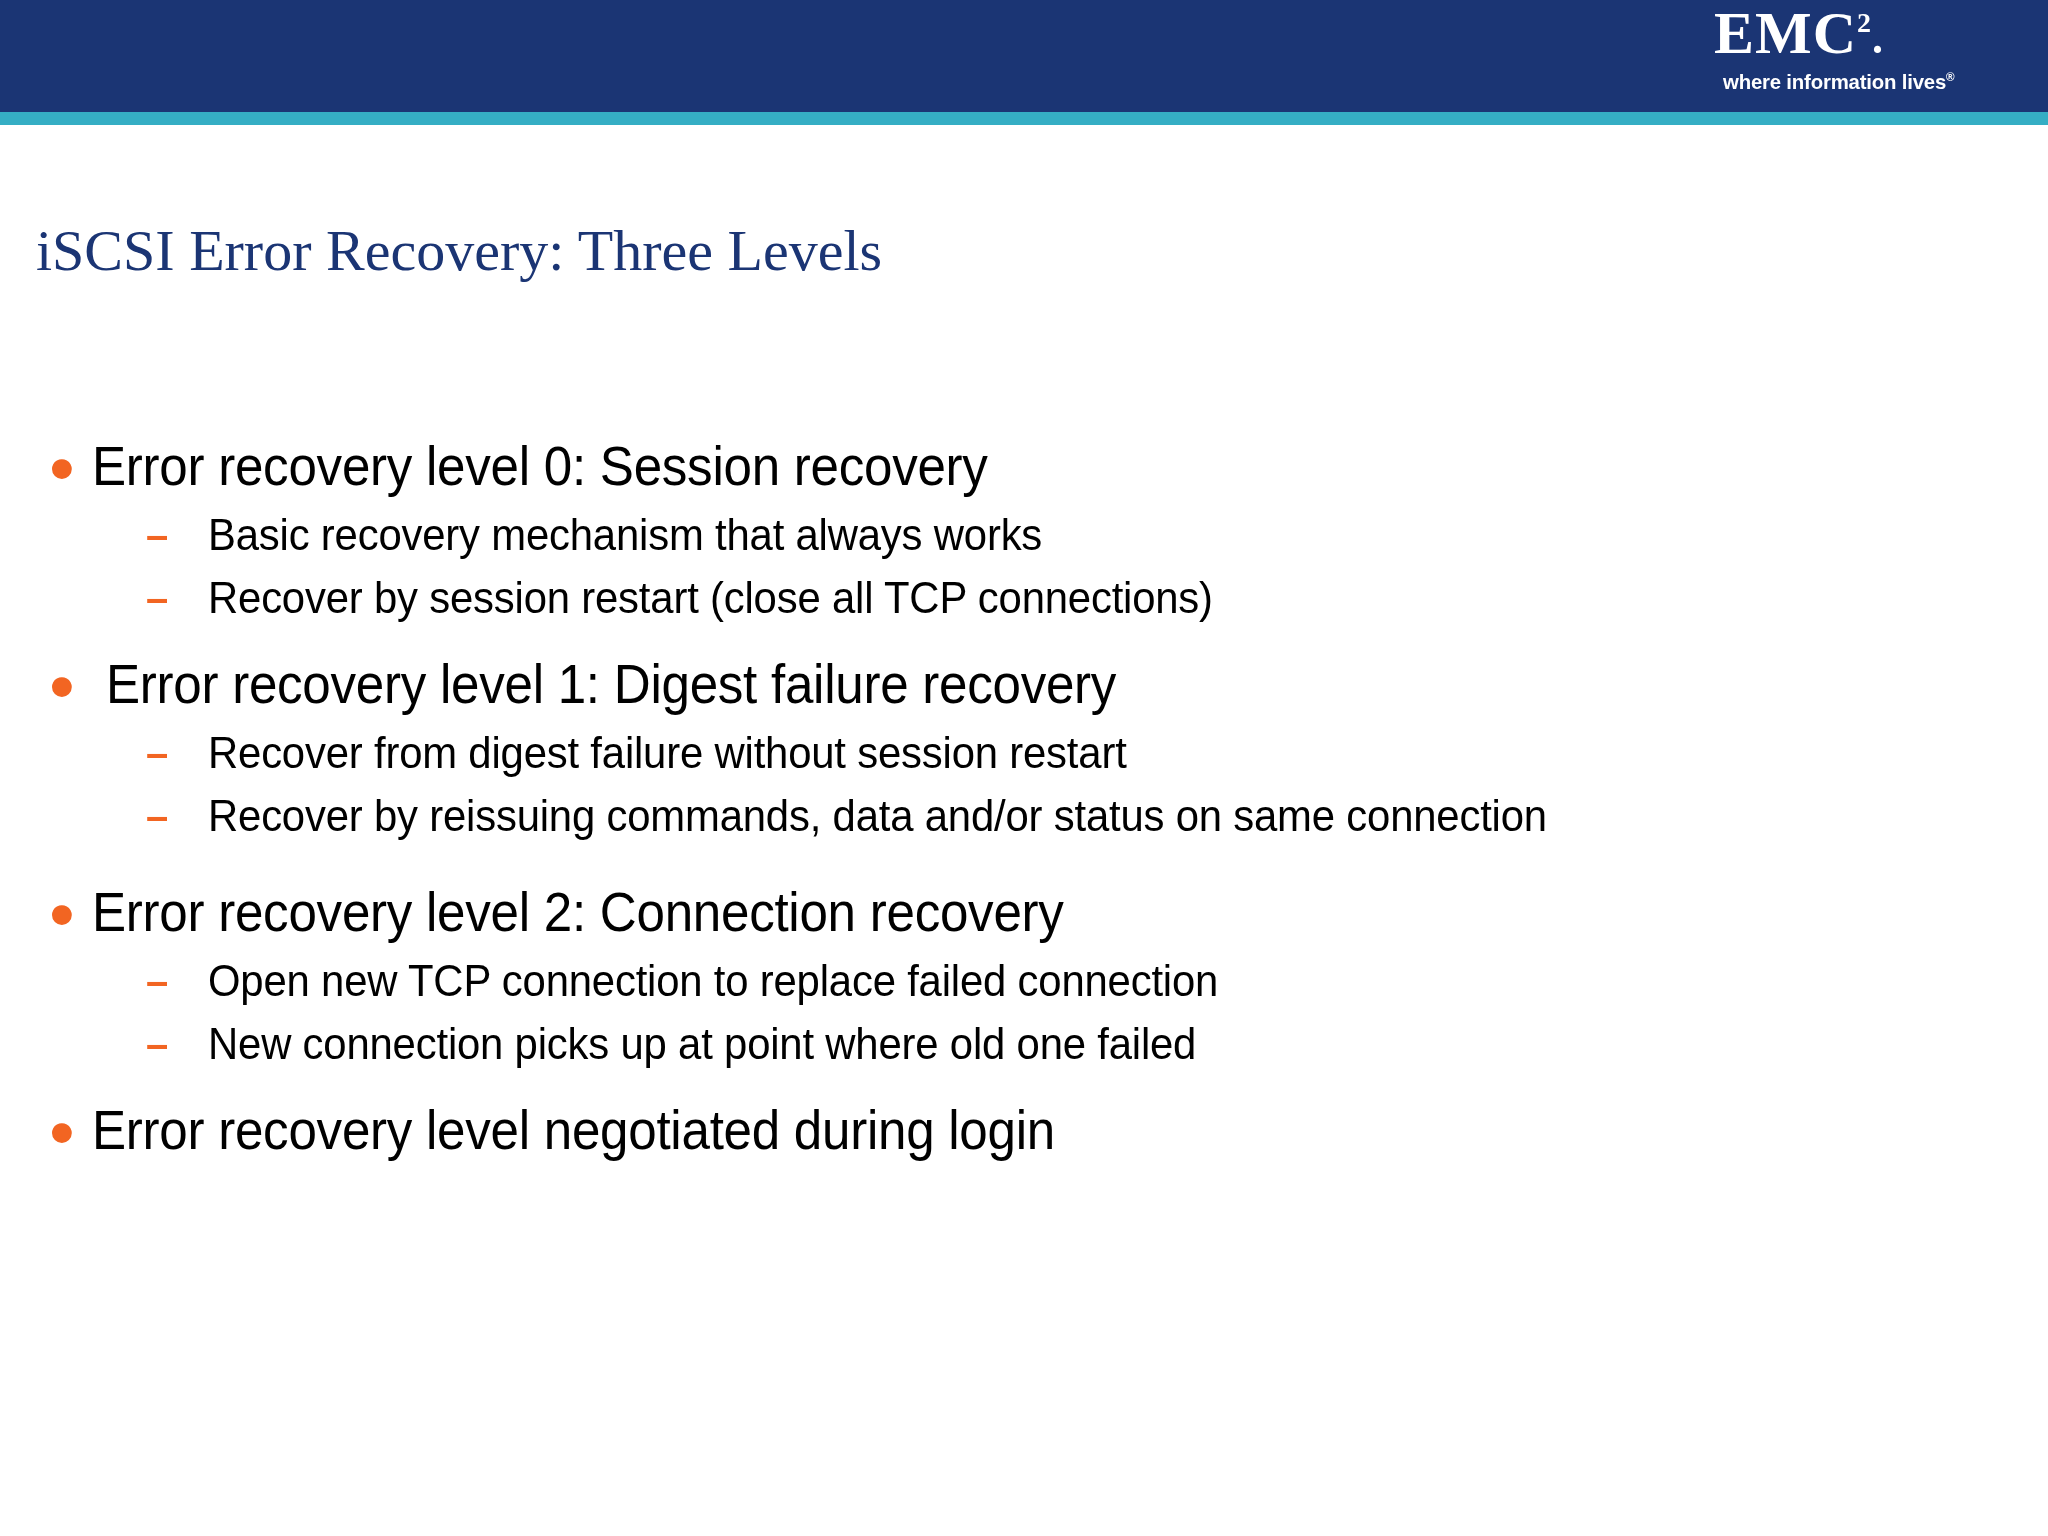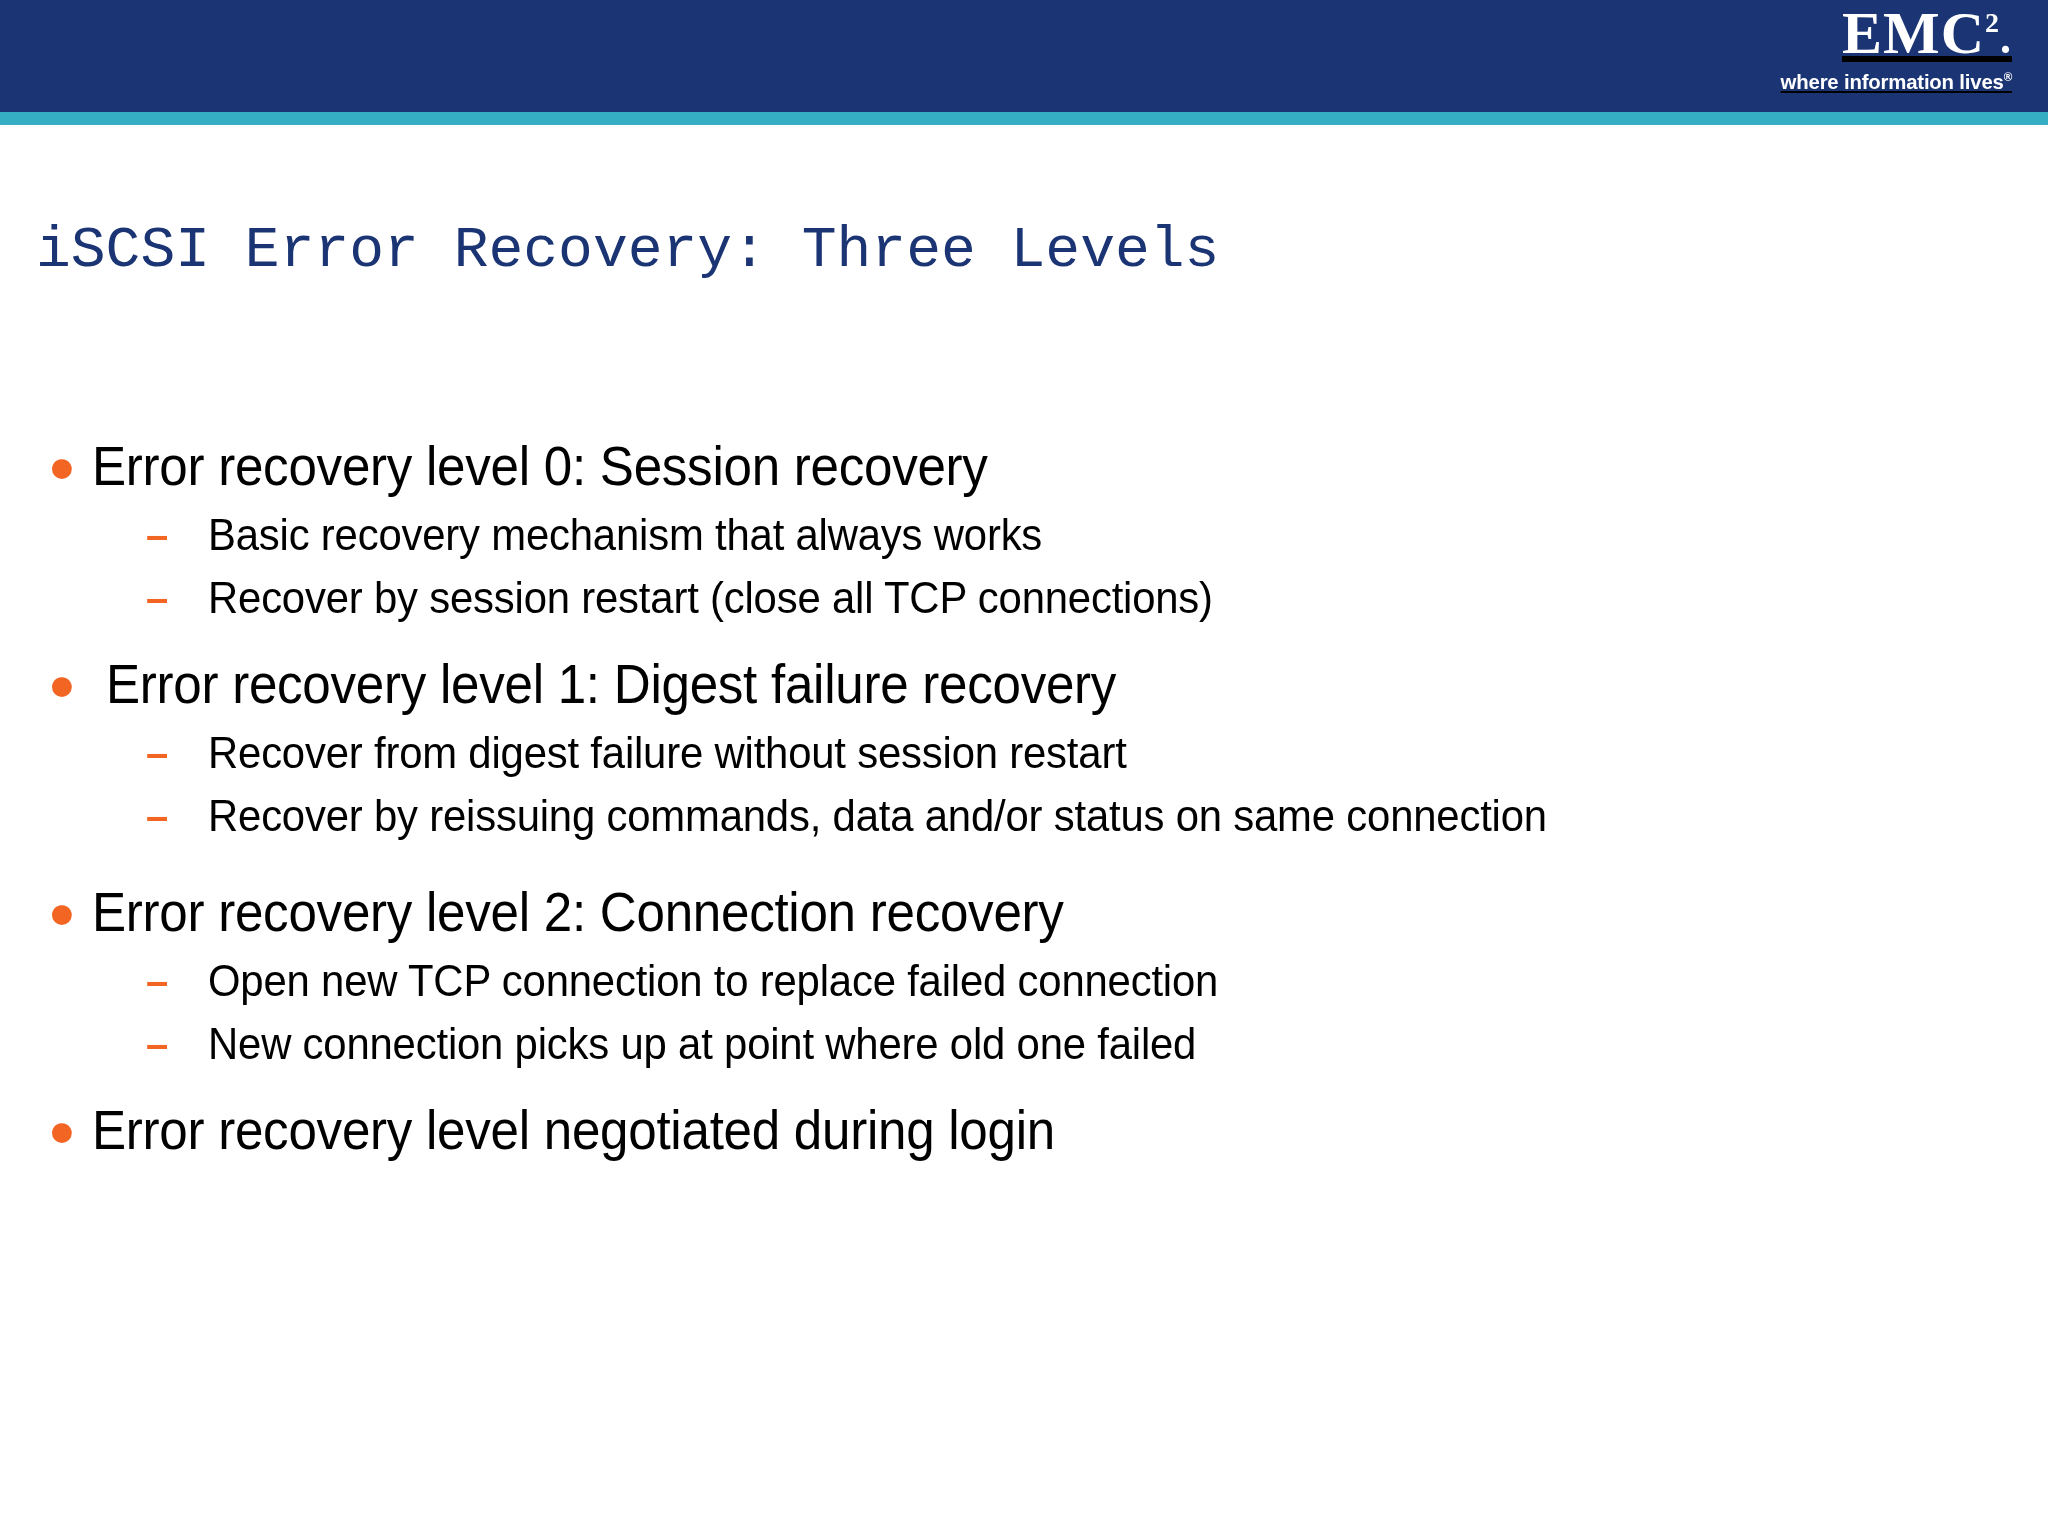--- a/index.html
+++ b/index.html
@@ -40,24 +40,23 @@
     height: 13px;
     background: #35aec4;
   }
 
   .logo-block {
     position: absolute;
     right: 34px;
     top: 4px;
     width: 300px;
     height: 100px;
-    text-align: right;
+    text-align: left;
     line-height: 1;
     user-select: none;
-    text-decoration: underline;
   }
 
   .logo-mark {
     display: block;
     color: #ffffff;
     font-family: "Liberation Serif", "DejaVu Serif", serif;
     font-size: 60px;
     font-weight: bold;
     letter-spacing: 1px;
     line-height: 58px;
@@ -92,21 +91,21 @@
     line-height: 0;
   }
 
   
   .slide-title {
     position: absolute;
     left: 36px;
     top: 218px;
     width: 1900px;
     color: #1b3574;
-    font-family: Liberation Mono, monospace;
+    font-family: Liberation Serif, serif;
     font-size: 58px;
     font-weight: normal;
     line-height: 66px;
     letter-spacing: 0px;
     white-space: nowrap;
   }
 
   
   .content {
     position: absolute;

